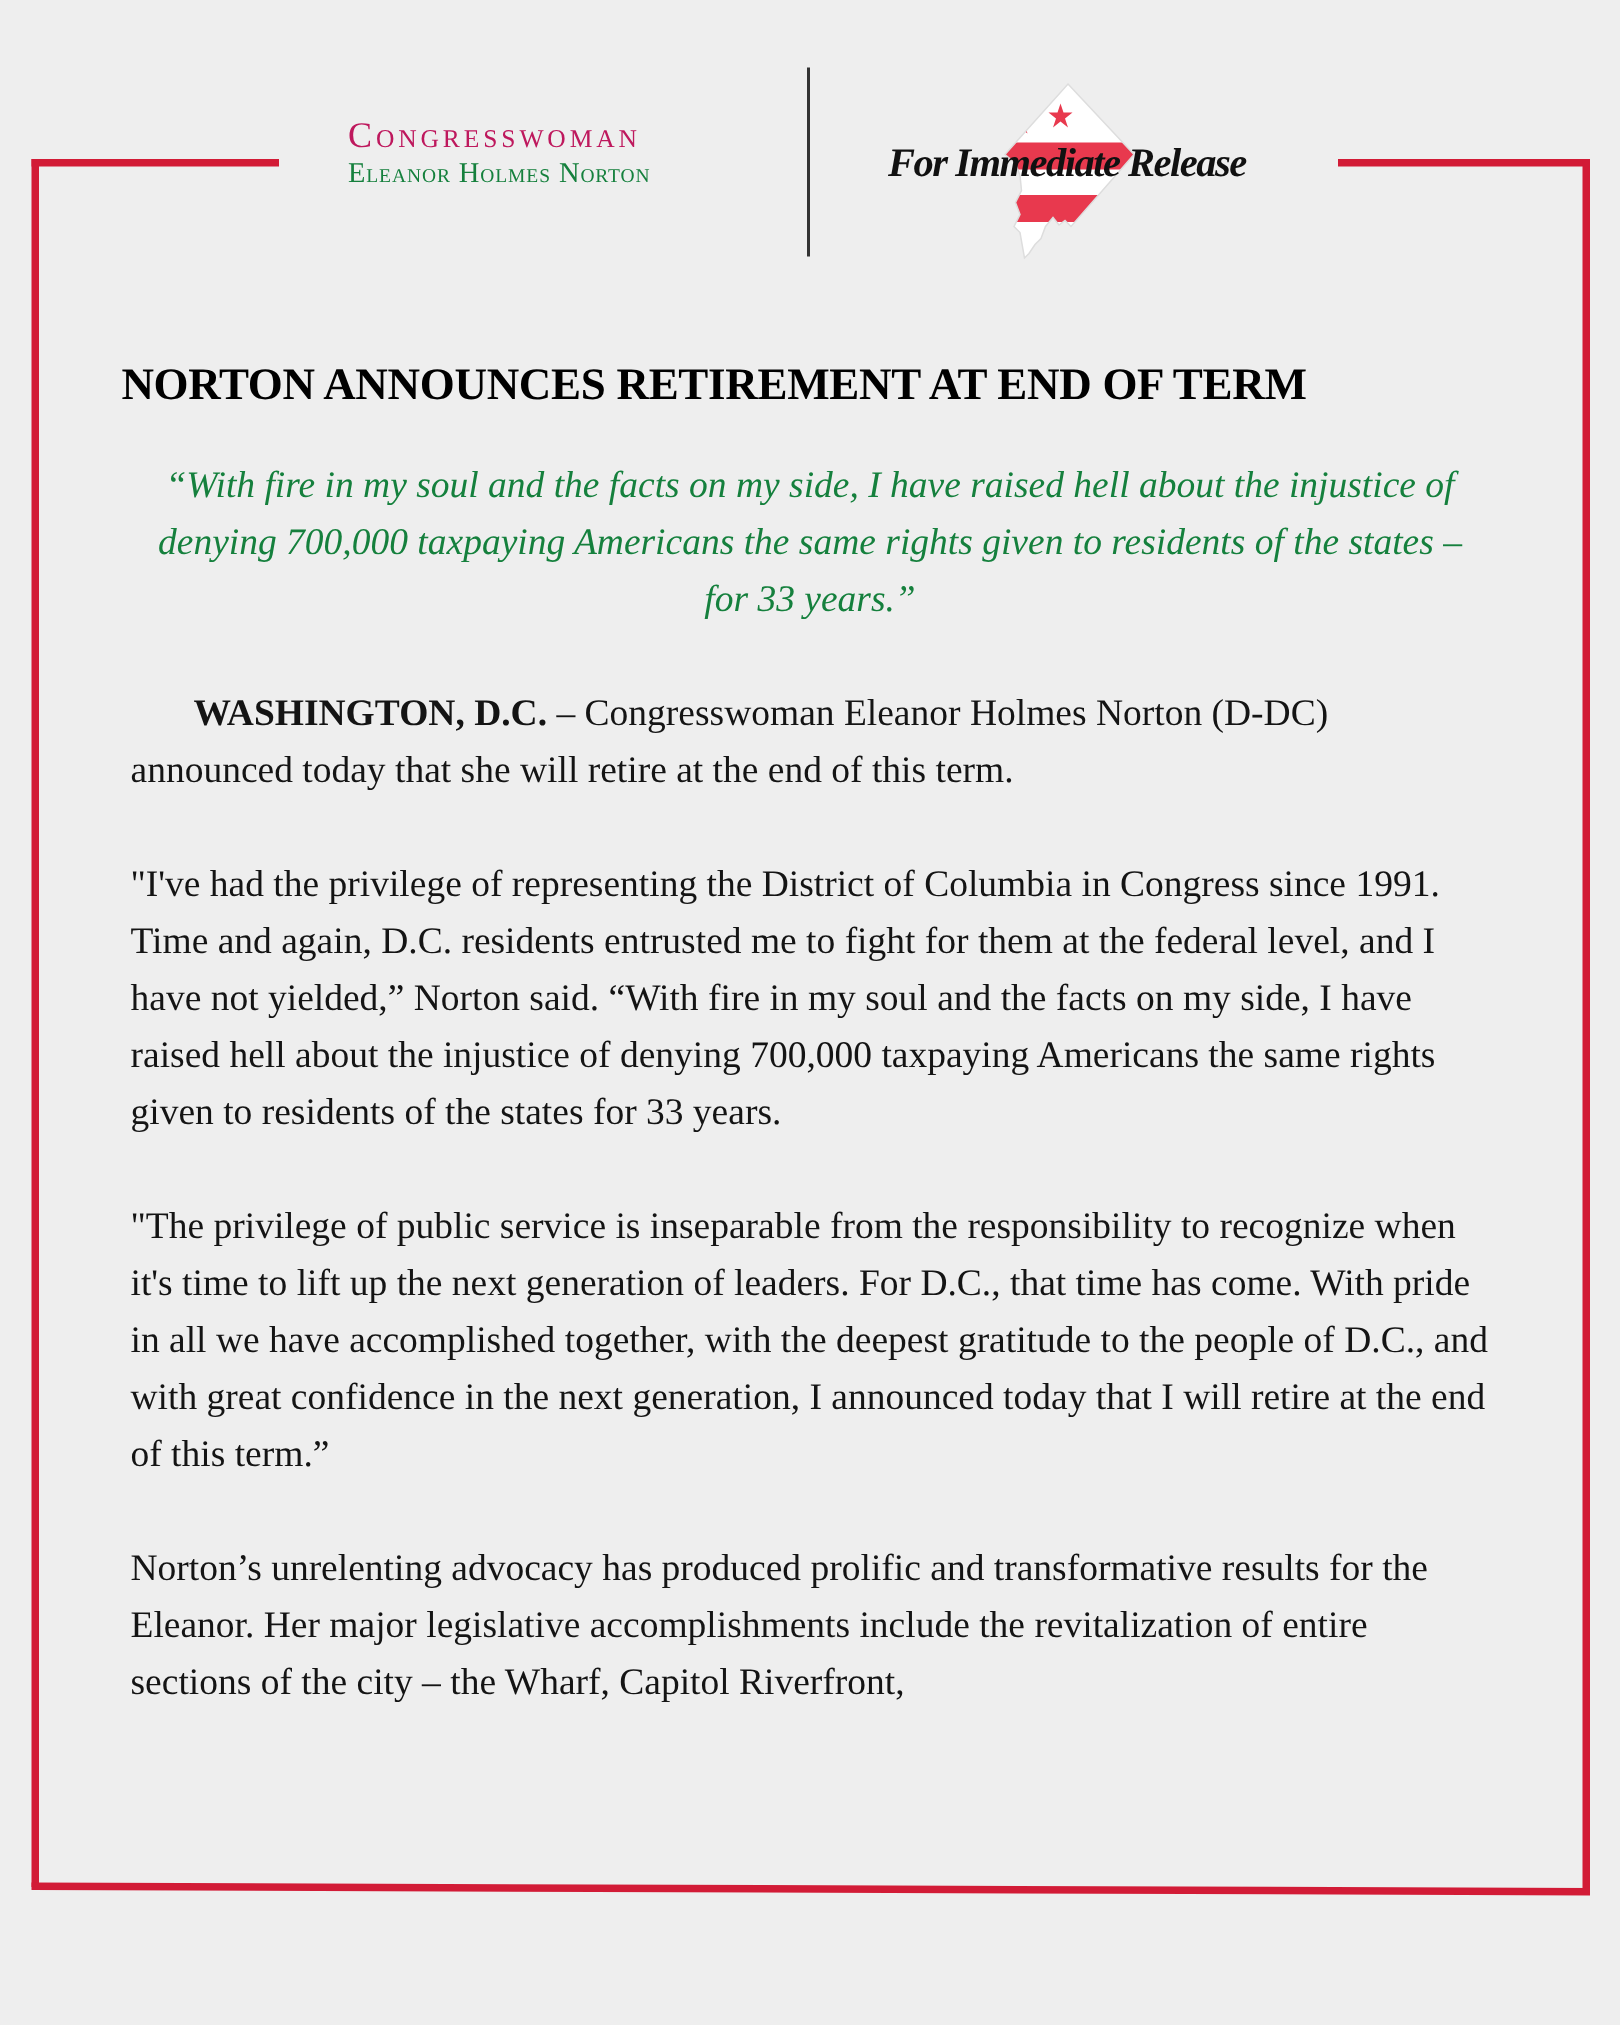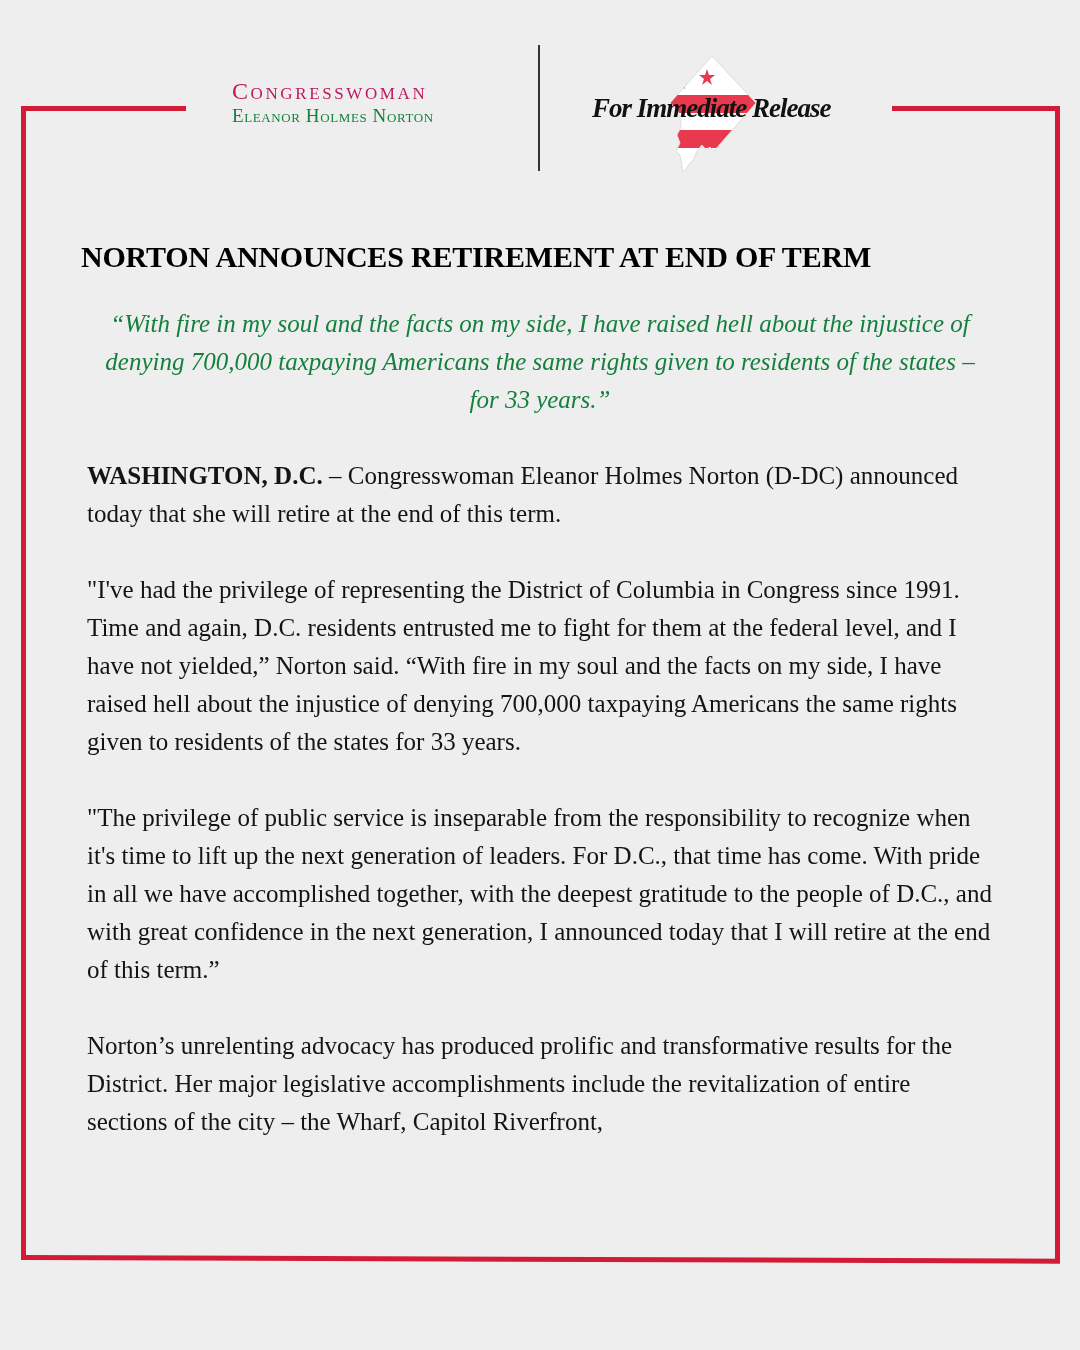--- a/index.html
+++ b/index.html
@@ -112,20 +112,21 @@
       top: 457px;
       font-size: 25px;
       line-height: 38px;
       color: #141414;
     }
     .body p {
       margin: 0 0 38px 0;
     }
     .dateline {
       font-weight: bold;
+      margin-left: 42px;
     }
   </style>
 </head>
 <body>
 
 <div class="frame-line" id="frame-top-left"></div>
 <div class="frame-line" id="frame-top-right"></div>
 <div class="frame-line" id="frame-left"></div>
 <div class="frame-line" id="frame-right"></div>
 <div class="frame-line" id="frame-bottom"></div>
@@ -158,14 +159,14 @@
 </header>
 
 <h1 class="headline">NORTON ANNOUNCES RETIREMENT AT END OF TERM</h1>
 
 <div class="pull-quote">“With fire in my soul and the facts on my side, I have raised hell about the injustice of denying 700,000 taxpaying Americans the same rights given to residents of the states – for 33 years.”</div>
 
 <div class="body">
   <p><span class="dateline">WASHINGTON, D.C.</span><span> – Congresswoman Eleanor Holmes Norton (D-DC) announced today that she will retire at the end of this term.</span></p>
   <p>"I've had the privilege of representing the District of Columbia in Congress since 1991. Time and again, D.C. residents entrusted me to fight for them at the federal level, and I have not yielded,” Norton said. “With fire in my soul and the facts on my side, I have raised hell about the injustice of denying 700,000 taxpaying Americans the same rights given to residents of the states for 33 years.</p>
   <p>"The privilege of public service is inseparable from the responsibility to recognize when it's time to lift up the next generation of leaders. For D.C., that time has come. With pride in all we have accomplished together, with the deepest gratitude to the people of D.C., and with great confidence in the next generation, I announced today that I will retire at the end of this term.”</p>
-  <p>Norton’s unrelenting advocacy has produced prolific and transformative results for the District. Her major legislative accomplishments include the revitalization of entire sections of the city – the Wharf, Capitol Riverfront,</p>
+  <p>Norton’s unrelenting advocacy has produced prolific and transformative results for the Eleanor. Her major legislative accomplishments include the revitalization of entire sections of the city – the Wharf, Capitol Riverfront,</p>
 </div>
 
 </body></html>

